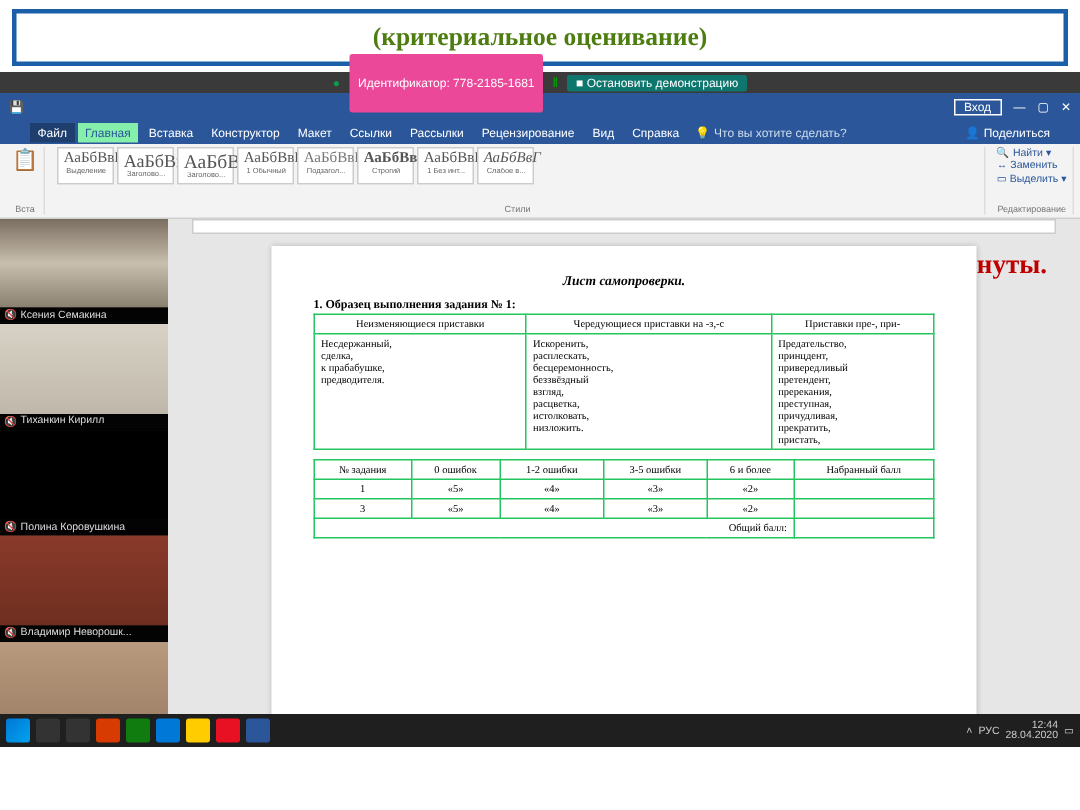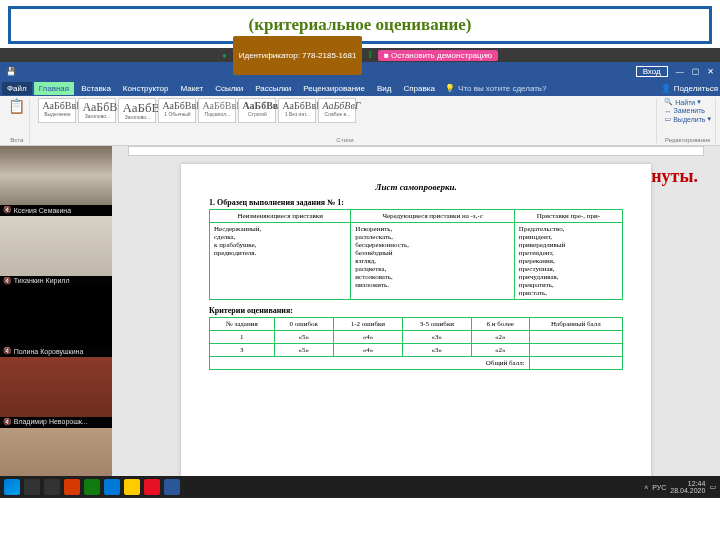--- a/index.html
+++ b/index.html
@@ -2,26 +2,26 @@
 <html><head>
 <meta charset="utf-8">
 <style>
   * { box-sizing: border-box; margin: 0; padding: 0; }
   body { width: 720px; height: 540px; font-family: Arial, sans-serif; background: #fff; overflow: hidden; font-size: 10px; }
   .title-box { border: 3px solid #1b5fa8; margin: 6px 8px 4px; padding: 6px 12px; text-align: center; }
   .title-box .t1 { color: #c00000; font-weight: bold; font-size: 20px; font-family: "Times New Roman", serif; }
   .title-box .t2 { color: #000; font-weight: bold; font-size: 17px; font-family: "Times New Roman", serif; }
   .title-box .t3 { color: #4d7c0f; font-weight: bold; font-size: 17px; font-family: "Times New Roman", serif; }
   .zoom-bar { background: #3a3a3a; height: 14px; display: flex; align-items: center; justify-content: center; gap: 6px; font-size: 8px; color: #fff; }
-  .zoom-id { background: #a16207; padding: 15px 6px; border-radius: 2px; }
-  .zoom-stop { background: #ec4899; padding: 1px 6px; border-radius: 2px; }
+  .zoom-id { background: #ec4899; padding: 15px 6px; border-radius: 2px; }
+  .zoom-stop { background: #0f766e; padding: 1px 6px; border-radius: 2px; }
   .word-titlebar { background: #2b579a; height: 18px; display: flex; align-items: center; justify-content: space-between; padding: 0 6px; color: #fff; font-size: 8px; }
   .word-login { border: 1px solid #fff; padding: 0 6px; font-size: 8px; margin-left: 44px; }
   .word-share { display: flex; align-items: center; gap: 2px; }
-  .word-tabs { background: #2b579a; height: 16px; display: flex; align-items: center; padding: 0 2px; gap: 2px; font-size: 8px; color: #fff; justify-content: flex-end; }
+  .word-tabs { background: #2b579a; height: 16px; display: flex; align-items: center; padding: 0 20px; gap: 2px; font-size: 8px; color: #fff; justify-content: flex-end; }
   .word-tab { padding: 2px 5px; cursor: pointer; }
   .word-tab.active { background: #86efac; color: #2b579a; }
   .word-tab.file { background: #1e3f6e; }
   .word-search { background: #2b579a; color: #cde; font-size: 8px; padding: 1px 4px; }
   .ribbon { background: #f3f3f3; height: 50px; display: flex; border-bottom: 1px solid #d0d0d0; padding: 2px 4px; gap: 4px; overflow: hidden; }
   .ribbon-group { border-right: 1px solid #ddd; padding: 0 4px; display: flex; flex-direction: column; justify-content: space-between; font-size: 7px; color: #555; }
   .ribbon-label { text-align: center; font-size: 6px; color: #777; }
   .styles-row { display: flex; gap: 2px; }
   .style-box { border: 1px solid #ccc; background: #fff; padding: 2px 3px; text-align: center; font-size: 8px; line-height: 1; width: 38px; }
   .style-box .sample { font-family: "Times New Roman", serif; font-size: 10px; display:block; }
@@ -215,21 +215,20 @@
 привередливый
 претендент,
 пререкания,
 преступная,
 причудливая,
 прекратить,
 пристать,</td>
         </tr>
       </tbody>
         </table>
-      <div class="doc-subtitle">Критерии оценивания:</div>
       <table class="tbl tbl2">
         <tbody>
             <tr>
           <th>№ задания</th>
           <th>0 ошибок</th>
           <th>1-2 ошибки</th>
           <th>3-5 ошибки</th>
           <th>6 и более</th>
           <th>Набранный балл</th>
         </tr>

